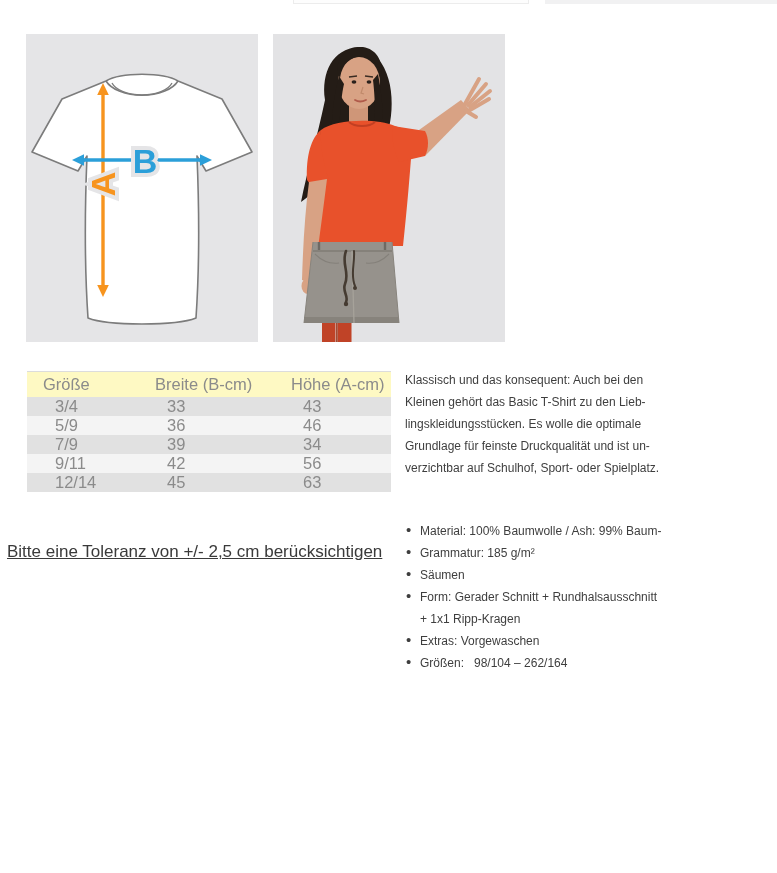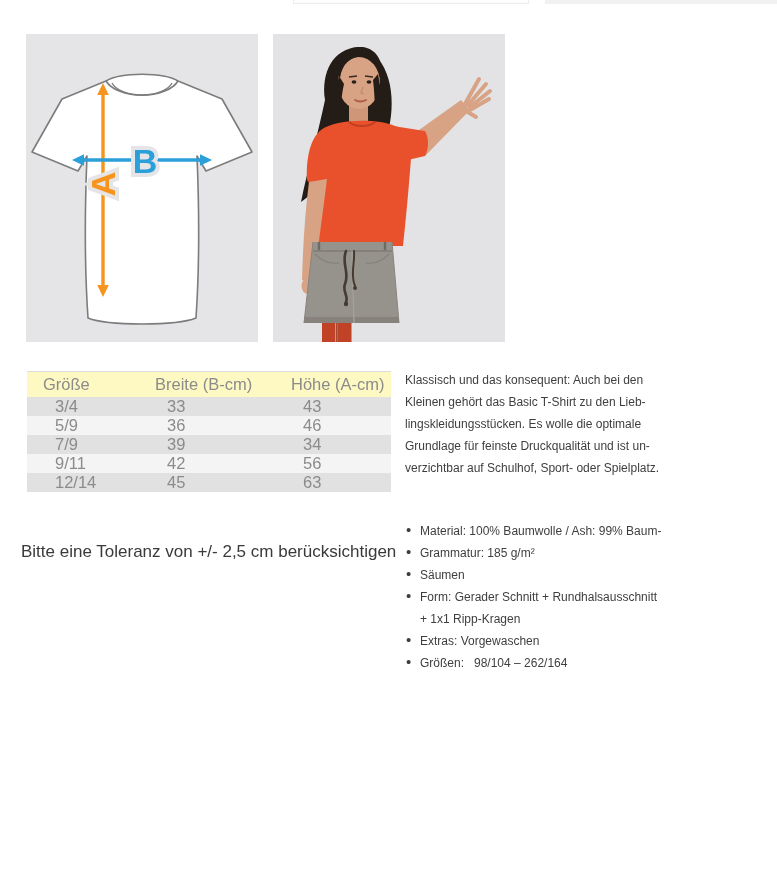--- a/index.html
+++ b/index.html
@@ -22,21 +22,21 @@
   
   .size-table{position:absolute;left:27px;top:371px;width:364px;
     border-collapse:collapse;table-layout:fixed;
     font-size:16.5px;color:#8b8b8b;border-top:1px solid #dcdcdc;}
   .size-table th{font-weight:400;text-align:left;background:#fef9c3;
     height:25px;padding:0 0 0 16px;}
   .size-table td{height:19px;padding:0 0 0 28px;}
   .size-table tbody tr:nth-child(odd) td{background:#e1e1e1;}
   .size-table tbody tr:nth-child(even) td{background:#f4f4f4;}
 
-  .tolerance-note{position:absolute;left:21px;top:542px;font-size:17px;color:#3a3a3a;white-space:nowrap;}
+  .tolerance-note{position:absolute;left:7px;top:542px;font-size:17px;color:#3a3a3a;white-space:nowrap;text-decoration:underline;}
 
   
   .right-col{position:absolute;left:405px;top:369px;width:365px;
     font-size:12px;line-height:22px;color:#3e3e3e;}
   .desc-line{white-space:pre;}
   .feature-list{list-style:none;margin:41px 0 4px 0;padding:0;}
   .feature-list li{position:relative;padding-left:15px;line-height:22px;}
   .feature-list li::before{content:"\2022";position:absolute;left:1px;top:-1px;
     font-size:15px;color:#3e3e3e;}
   .feat-line{white-space:pre-wrap;}

